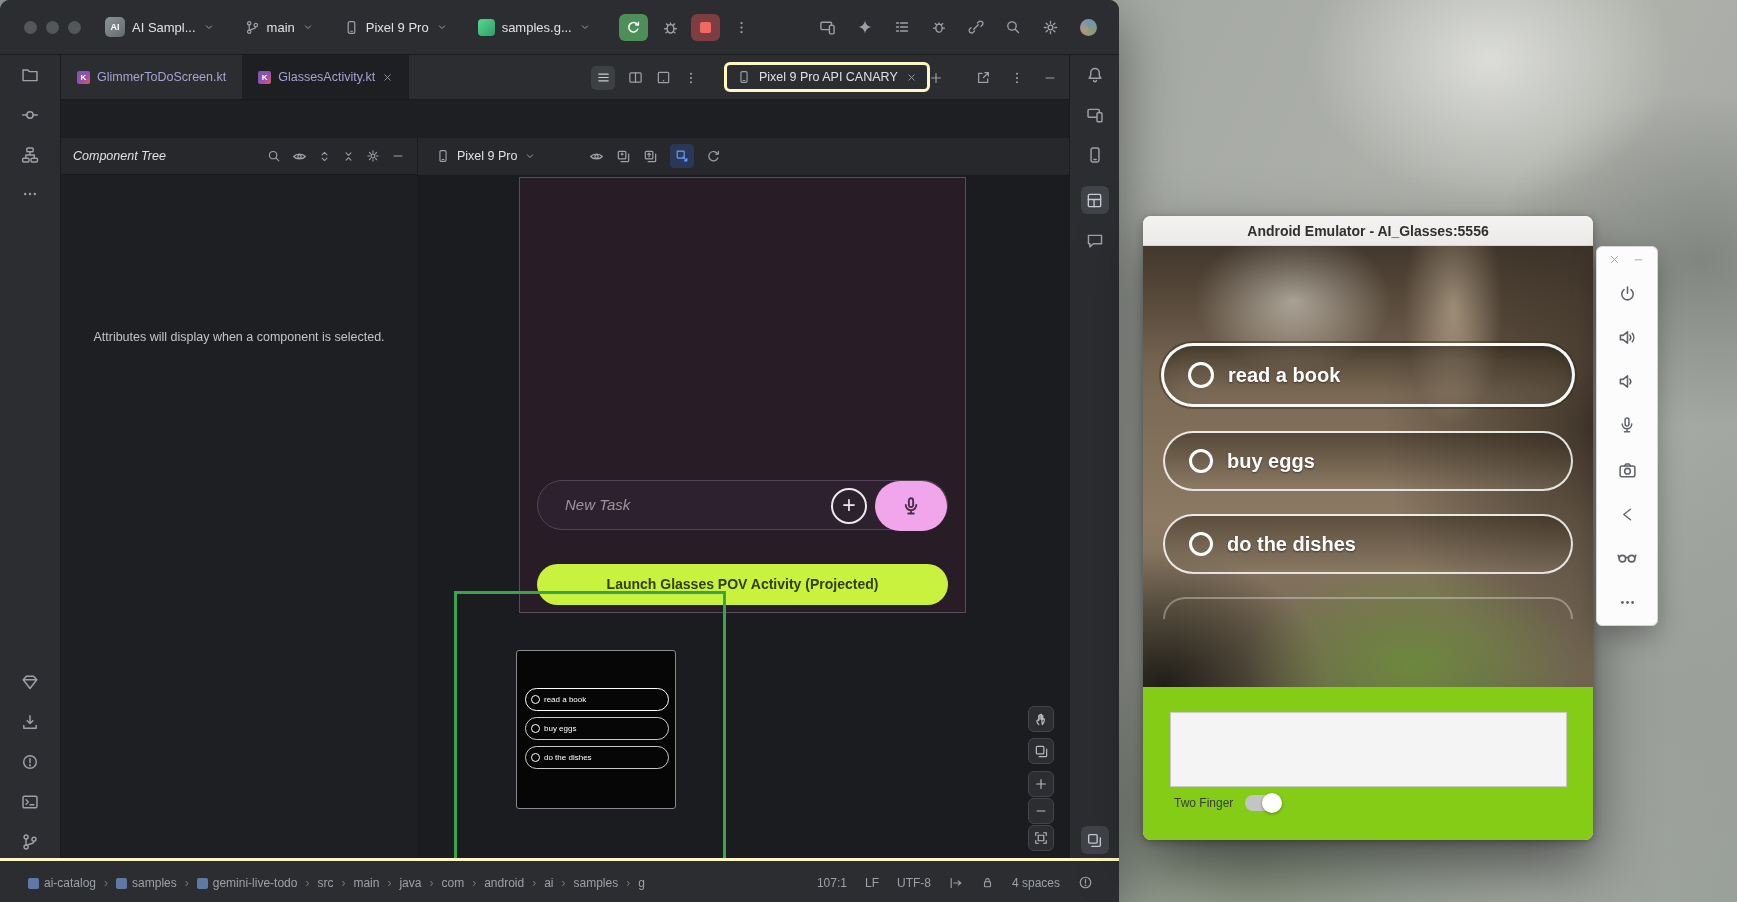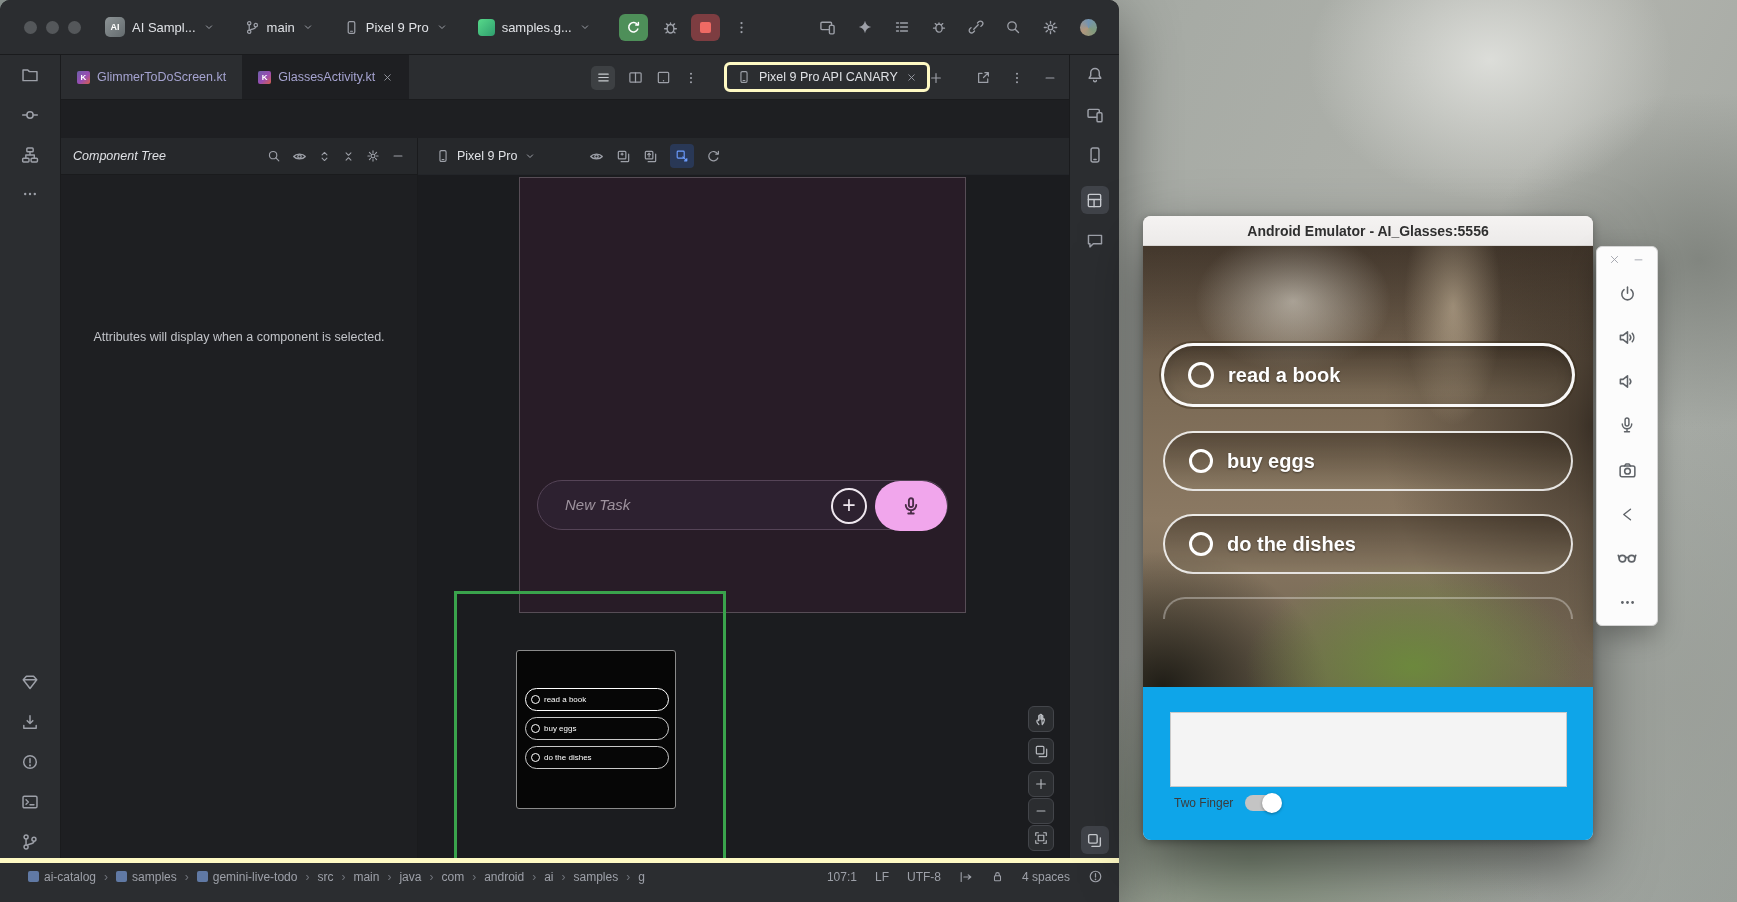--- a/index.html
+++ b/index.html
@@ -105,21 +105,21 @@
     border:1px solid rgba(255,255,255,.78); display:flex; align-items:center; gap:4px; padding-left:5px; }
   .mpill.sel { border:1.5px solid #fff; }
   .mdot { width:9px; height:9px; border:1px solid #fff; border-radius:50%; flex:none; }
   .mtext { font-size:8px; color:#fff; white-space:nowrap; }
   .floaters { position:absolute; right:15px; top:568px; width:26px; }
   .fbtn { position:absolute; left:0; width:26px; height:26px; border-radius:6px; background:#2b2d30;
     border:1px solid #43454a; display:flex; align-items:center; justify-content:center; color:#b6b9be; }
 
   
   .statusbar { position:absolute; left:0; top:858px; width:1119px; height:32px; background:#2b2d30;
-    border-top:5px solid #fef9c3; display:flex; align-items:center; padding:0 16px 0 28px;
+    border-top:3px solid #fef9c3; display:flex; align-items:flex-end; padding:0 26px 0 28px;
     font-size:12px; color:#9da0a8; }
   .below-bar { position:absolute; left:0; top:890px; width:1119px; height:12px; background:#2b2d30; }
   .crumbs { display:flex; align-items:center; gap:8px; }
   .crumb { display:flex; align-items:center; gap:5px; }
   .sep::after { content:"›"; color:#6f737a; font-size:12px; }
   .modsq { width:11px; height:11px; border-radius:2px; background:#6a87b8; opacity:.85; flex:none; }
   .sb-right { margin-left:auto; display:flex; align-items:center; gap:18px; }
 
   
   .emu { position:absolute; left:1143px; top:216px; width:450px; height:624px; z-index:2;
@@ -139,21 +139,21 @@
   .tpill { position:absolute; display:flex; align-items:center; border-radius:32px;
     background:linear-gradient(180deg, rgba(45,35,25,.5), rgba(150,135,110,.3));
     border:2px solid rgba(255,255,255,.85); color:#fff; font-size:20px; font-weight:bold;
     text-shadow:0 1px 2px rgba(0,0,0,.45); }
   .tpill.sel { border:3px solid rgba(255,255,255,.97);
     box-shadow:0 0 0 2px rgba(55,42,25,.45), inset 0 0 14px rgba(0,0,0,.18); }
   .tpill .radio { width:24px; height:24px; border:3px solid #fff; border-radius:50%;
     margin:0 14px 0 24px; flex:none; }
   .tpill.ghost { border:2px solid rgba(255,255,255,.32); border-bottom:none;
     border-radius:30px 30px 0 0; background:none; box-shadow:none; }
-  .emu-bottom { position:absolute; left:0; top:471px; width:450px; height:179px; background:#0ea5e9; }
+  .emu-bottom { position:absolute; left:0; top:471px; width:450px; height:179px; background:#84cc16; }
   .touch-rect { position:absolute; left:27px; top:25px; width:397px; height:75px; background:#f4f4f4;
     border:1px solid #c9c9c9; }
   .twofinger { position:absolute; left:31px; top:109px; font-size:12px; color:#3c3c3c; }
   .toggle { position:absolute; left:102px; top:108px; width:35px; height:16px; border-radius:8px; background:#c4c4c4; }
   .knob { position:absolute; right:-2px; top:-2px; width:20px; height:20px; border-radius:50%;
     background:#fff; box-shadow:0 1px 3px rgba(0,0,0,.35); }
 
   
   .emu-tools { position:absolute; left:1596px; top:246px; width:62px; height:380px; z-index:2;
     background:#fcfcfc; border:1px solid #d5d5d5; border-radius:6px;
@@ -578,20 +578,21 @@
         <div class="newtask">
           <span class="newtask-label">New Task</span>
           <span class="plus-btn">+</span>
           <span class="mic-pill">
             <svg class="s" width="20" height="20" viewBox="0 0 16 16" style="stroke-width:1.5">
                 <rect x="6.3" y="1.8" width="3.4" height="7" rx="1.7"></rect>
                 <path d="M3.8 7.2 a4.2 4.2 0 0 0 8.4 0 M8 11.4 V14 M5.8 14 h4.4"></path>
               </svg>
           </span>
         </div>
+        <div class="launch-btn">Launch Glasses POV Activity (Projected)</div>
       </div>
 
       <div class="sel-rect"></div>
       <div class="miniphone">
         <div class="mpill sel" style="top:37px">
           <span class="mdot"></span>
           <span class="mtext">read a book</span>
         </div>
         <div class="mpill" style="top:66px">
           <span class="mdot"></span>

